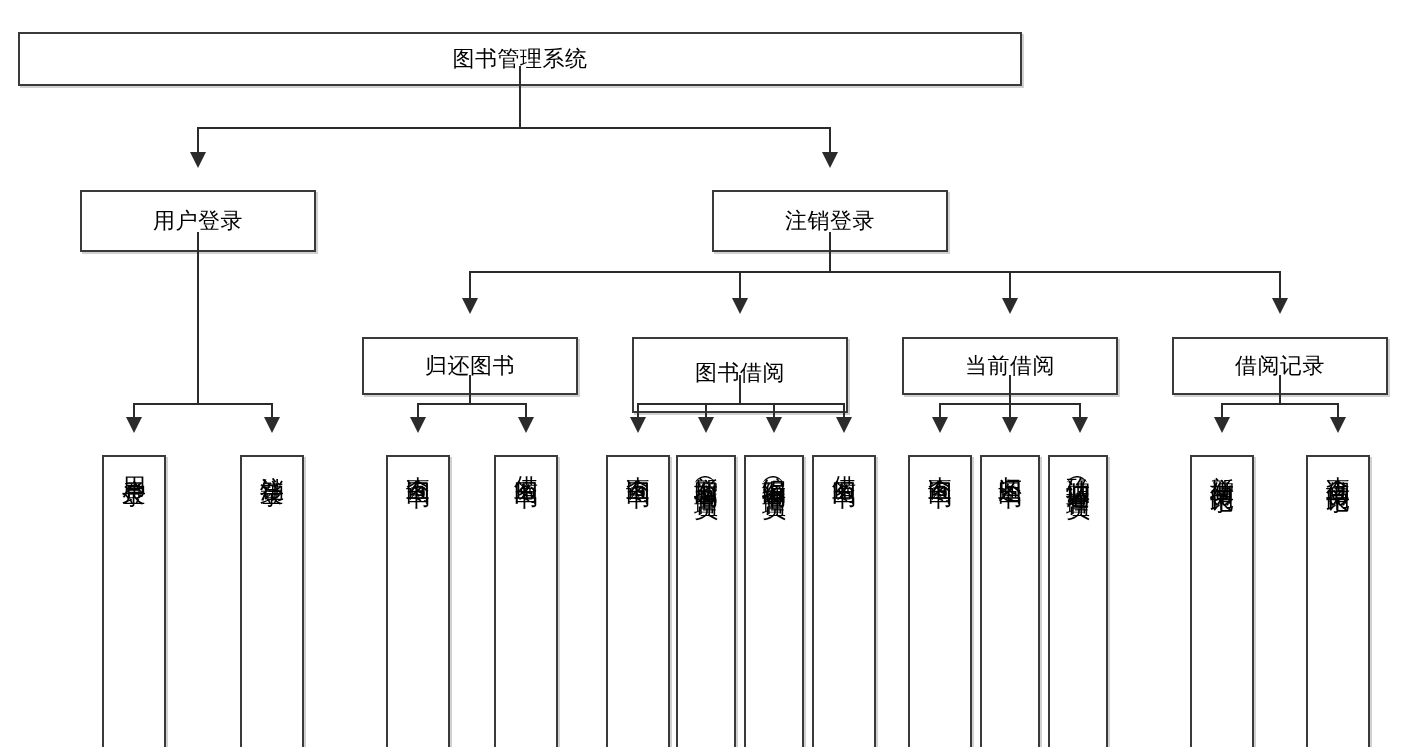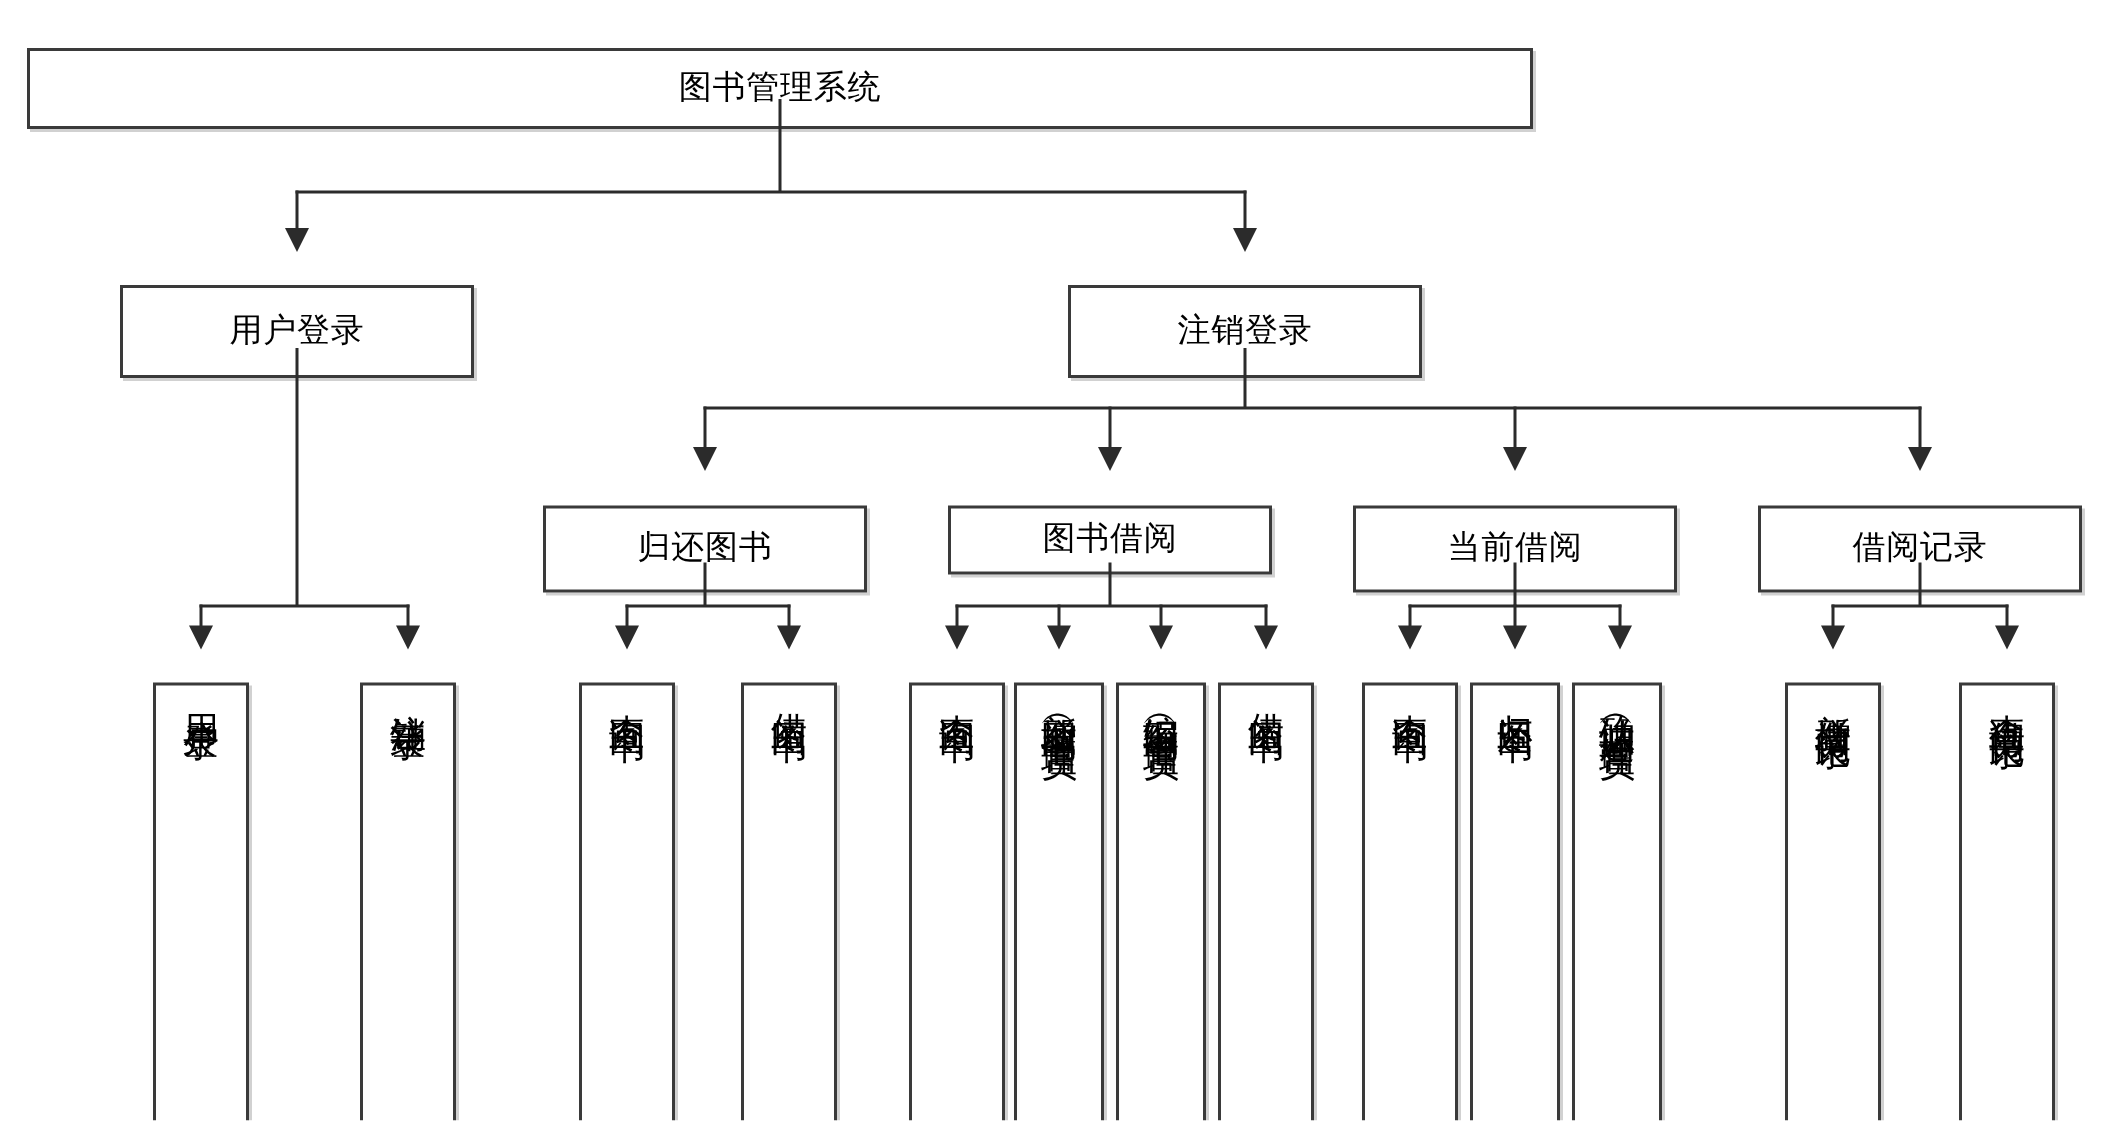--- a/index.html
+++ b/index.html
@@ -122,21 +122,21 @@
   <div class="vline" style="left:739px; top:271px; width:2px; height:28px;"></div>
   <div class="arrow" style="left:732px; top:298px;"></div>
   <div class="vline" style="left:1009px; top:271px; width:2px; height:28px;"></div>
   <div class="arrow" style="left:1002px; top:298px;"></div>
   <div class="vline" style="left:1279px; top:271px; width:2px; height:28px;"></div>
   <div class="arrow" style="left:1272px; top:298px;"></div>
 
   <div class="node horiz" style="left:362px; top:317px; width:216px; height:58px;">
     <span class="label">归还图书</span>
   </div>
-  <div class="node horiz" style="left:632px; top:317px; width:216px; height:46px;">
+  <div class="node horiz" style="left:632px; top:317px; width:216px; height:76px;font-family:Liberation Mono, monospace;">
     <span class="label">图书借阅</span>
   </div>
   <div class="node horiz" style="left:902px; top:317px; width:216px; height:58px;">
     <span class="label">当前借阅</span>
   </div>
   <div class="node horiz" style="left:1172px; top:317px; width:216px; height:58px;">
     <span class="label">借阅记录</span>
   </div>
 
   <div class="vline" style="left:469px; top:375px; width:2px; height:29px;"></div>

